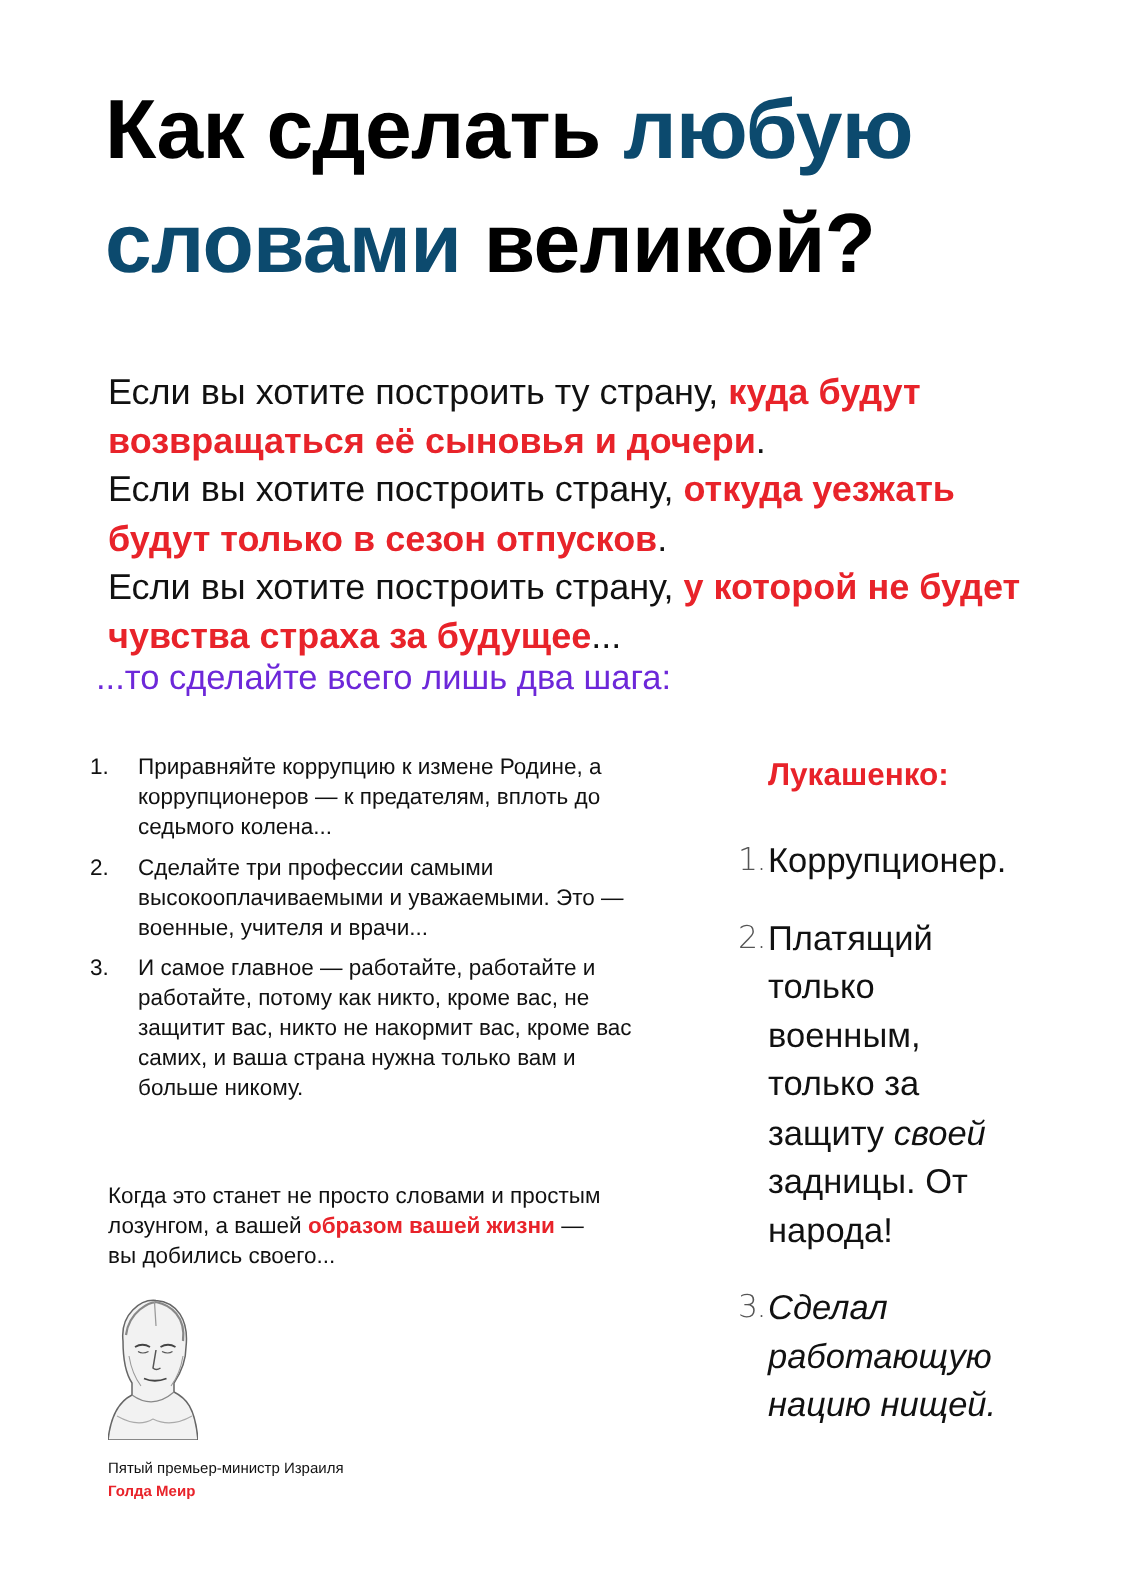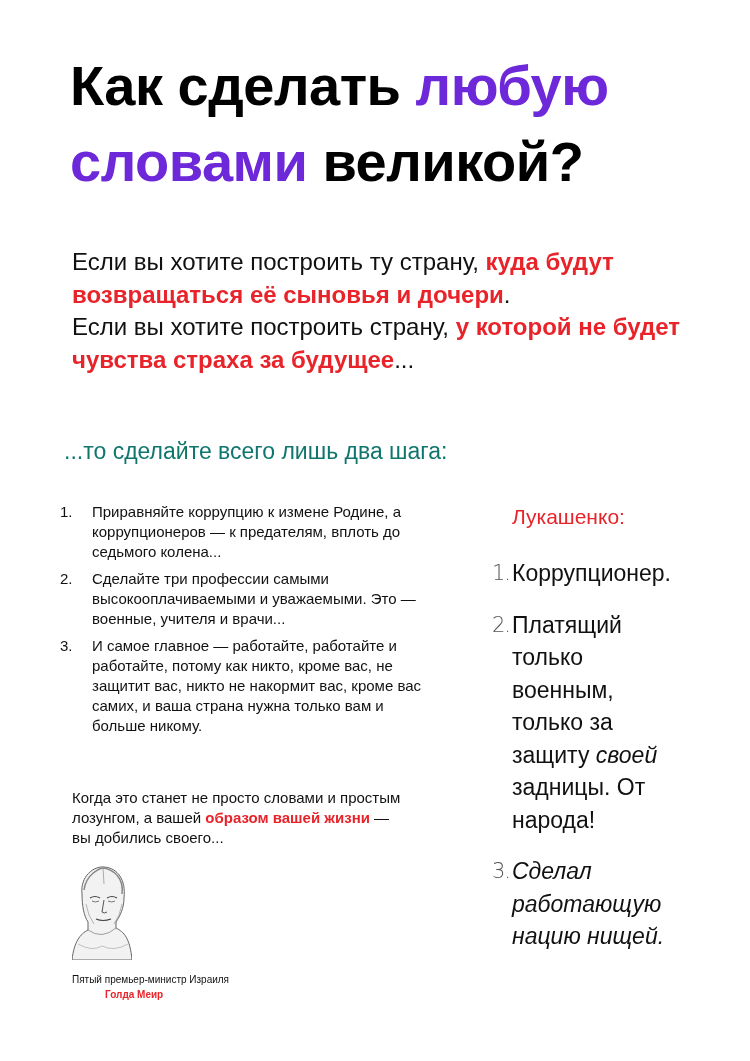--- a/index.html
+++ b/index.html
@@ -1,76 +1,79 @@
 <!DOCTYPE html>
 <html><head>
 <meta charset="utf-8">
 <style>
   * { margin: 0; padding: 0; box-sizing: border-box; }
   html, body { width: 750px; height: 1061px; background: #ffffff; overflow: hidden; }
   body { position: relative; font-family: "Liberation Sans", "DejaVu Sans", sans-serif; color: #111; }
-  .red { color: #6d28d9; }
+  .red { color: #0c4a6e; }
   .title {
     position: absolute; left: 70px; top: 48px; width: 640px;
     font-family: "Liberation Sans", sans-serif; font-weight: bold;
     font-size: 56px; line-height: 76px; letter-spacing: -0.5px; color: #000;
   }
   .intro {
     position: absolute; left: 72px; top: 234px; width: 620px;
     font-size: 24px; line-height: 32.5px; color: #111; margin-top: 12px;
   }
   .intro b { font-weight: bold; color: #e8232a; }
   .cta {
     position: absolute; left: 64px; top: 436px;
-    font-size: 23px; line-height: 30px; color: #0f766e;
+    font-size: 23px; line-height: 30px; color: #6d28d9;
   }
   .steps {
     position: absolute; left: 60px; top: 502px; width: 370px;
     font-size: 15px; line-height: 20px; color: #111;
   }
   .step { display: flex; margin-bottom: 7px; }
   .step .num { width: 12px; flex: 0 0 12px; }
   .step .txt { flex: 1; margin-left: 20px; }
   .quote {
     position: absolute; left: 72px; top: 788px; width: 330px;
     font-size: 15px; line-height: 20px; color: #111;
   }
   .quote b { color: #e8232a; font-weight: bold; }
   .portrait {
     position: absolute; left: 72px; top: 864px; width: 60px; height: 96px;
   }
   .caption {
     position: absolute; left: 72px; top: 972px; font-size: 10px; line-height: 15px; color: #111;
   }
-  .caption .name { color: #e8232a; font-weight: bold; margin-left: 33px; }
+  .caption .name { color: #e8232a; font-weight: bold; }
   .right {
     position: absolute; left: 490px; top: 502px; width: 230px;
   }
   .right .heading {
-    margin-left: 22px; font-size: 21px; font-weight: normal; color: #e8232a; line-height: 30px;
+    margin-left: 22px; font-size: 21px; font-weight: bold; color: #e8232a; line-height: 30px;
   }
   .ritem { display: flex; font-size: 23px; line-height: 32.5px; color: #111; }
   .ritem .rnum { width: 22px; flex: 0 0 22px; text-align: right; padding-right: 2px; font-weight: 300; color: #555; font-family: "DejaVu Sans", sans-serif; font-size: 21px; letter-spacing: -1px; }
   .ritem .rtxt { flex: 1; }
   .ritem.r1 { margin-top: 25px; }
   .ritem.r2 { margin-top: 19px; }
   .ritem.r3 { margin-top: 19px; }
   em { font-style: italic; }
 </style>
 </head>
 <body>
 
 <h1 class="title">
   <span>Как сделать </span><span class="red">любую</span><br>
   <span class="red">словами</span><span> великой?</span>
 </h1>
 
 <div class="intro">
   <div>
     <span>Если вы хотите построить ту страну, </span><b>куда будут возвращаться её сыновья и дочери</b><span>.</span>
+  </div>
+  <div>
+    <span>Если вы хотите построить страну, </span><b>откуда уезжать будут только в сезон отпусков</b><span>.</span>
   </div>
   <div>
     <span>Если вы хотите построить страну, </span><b>у которой не будет чувства страха за будущее</b><span>...</span>
   </div>
 </div>
 
 <div class="cta">...то сделайте всего лишь два шага:</div>
 
 <div class="steps">
   <div class="step">

